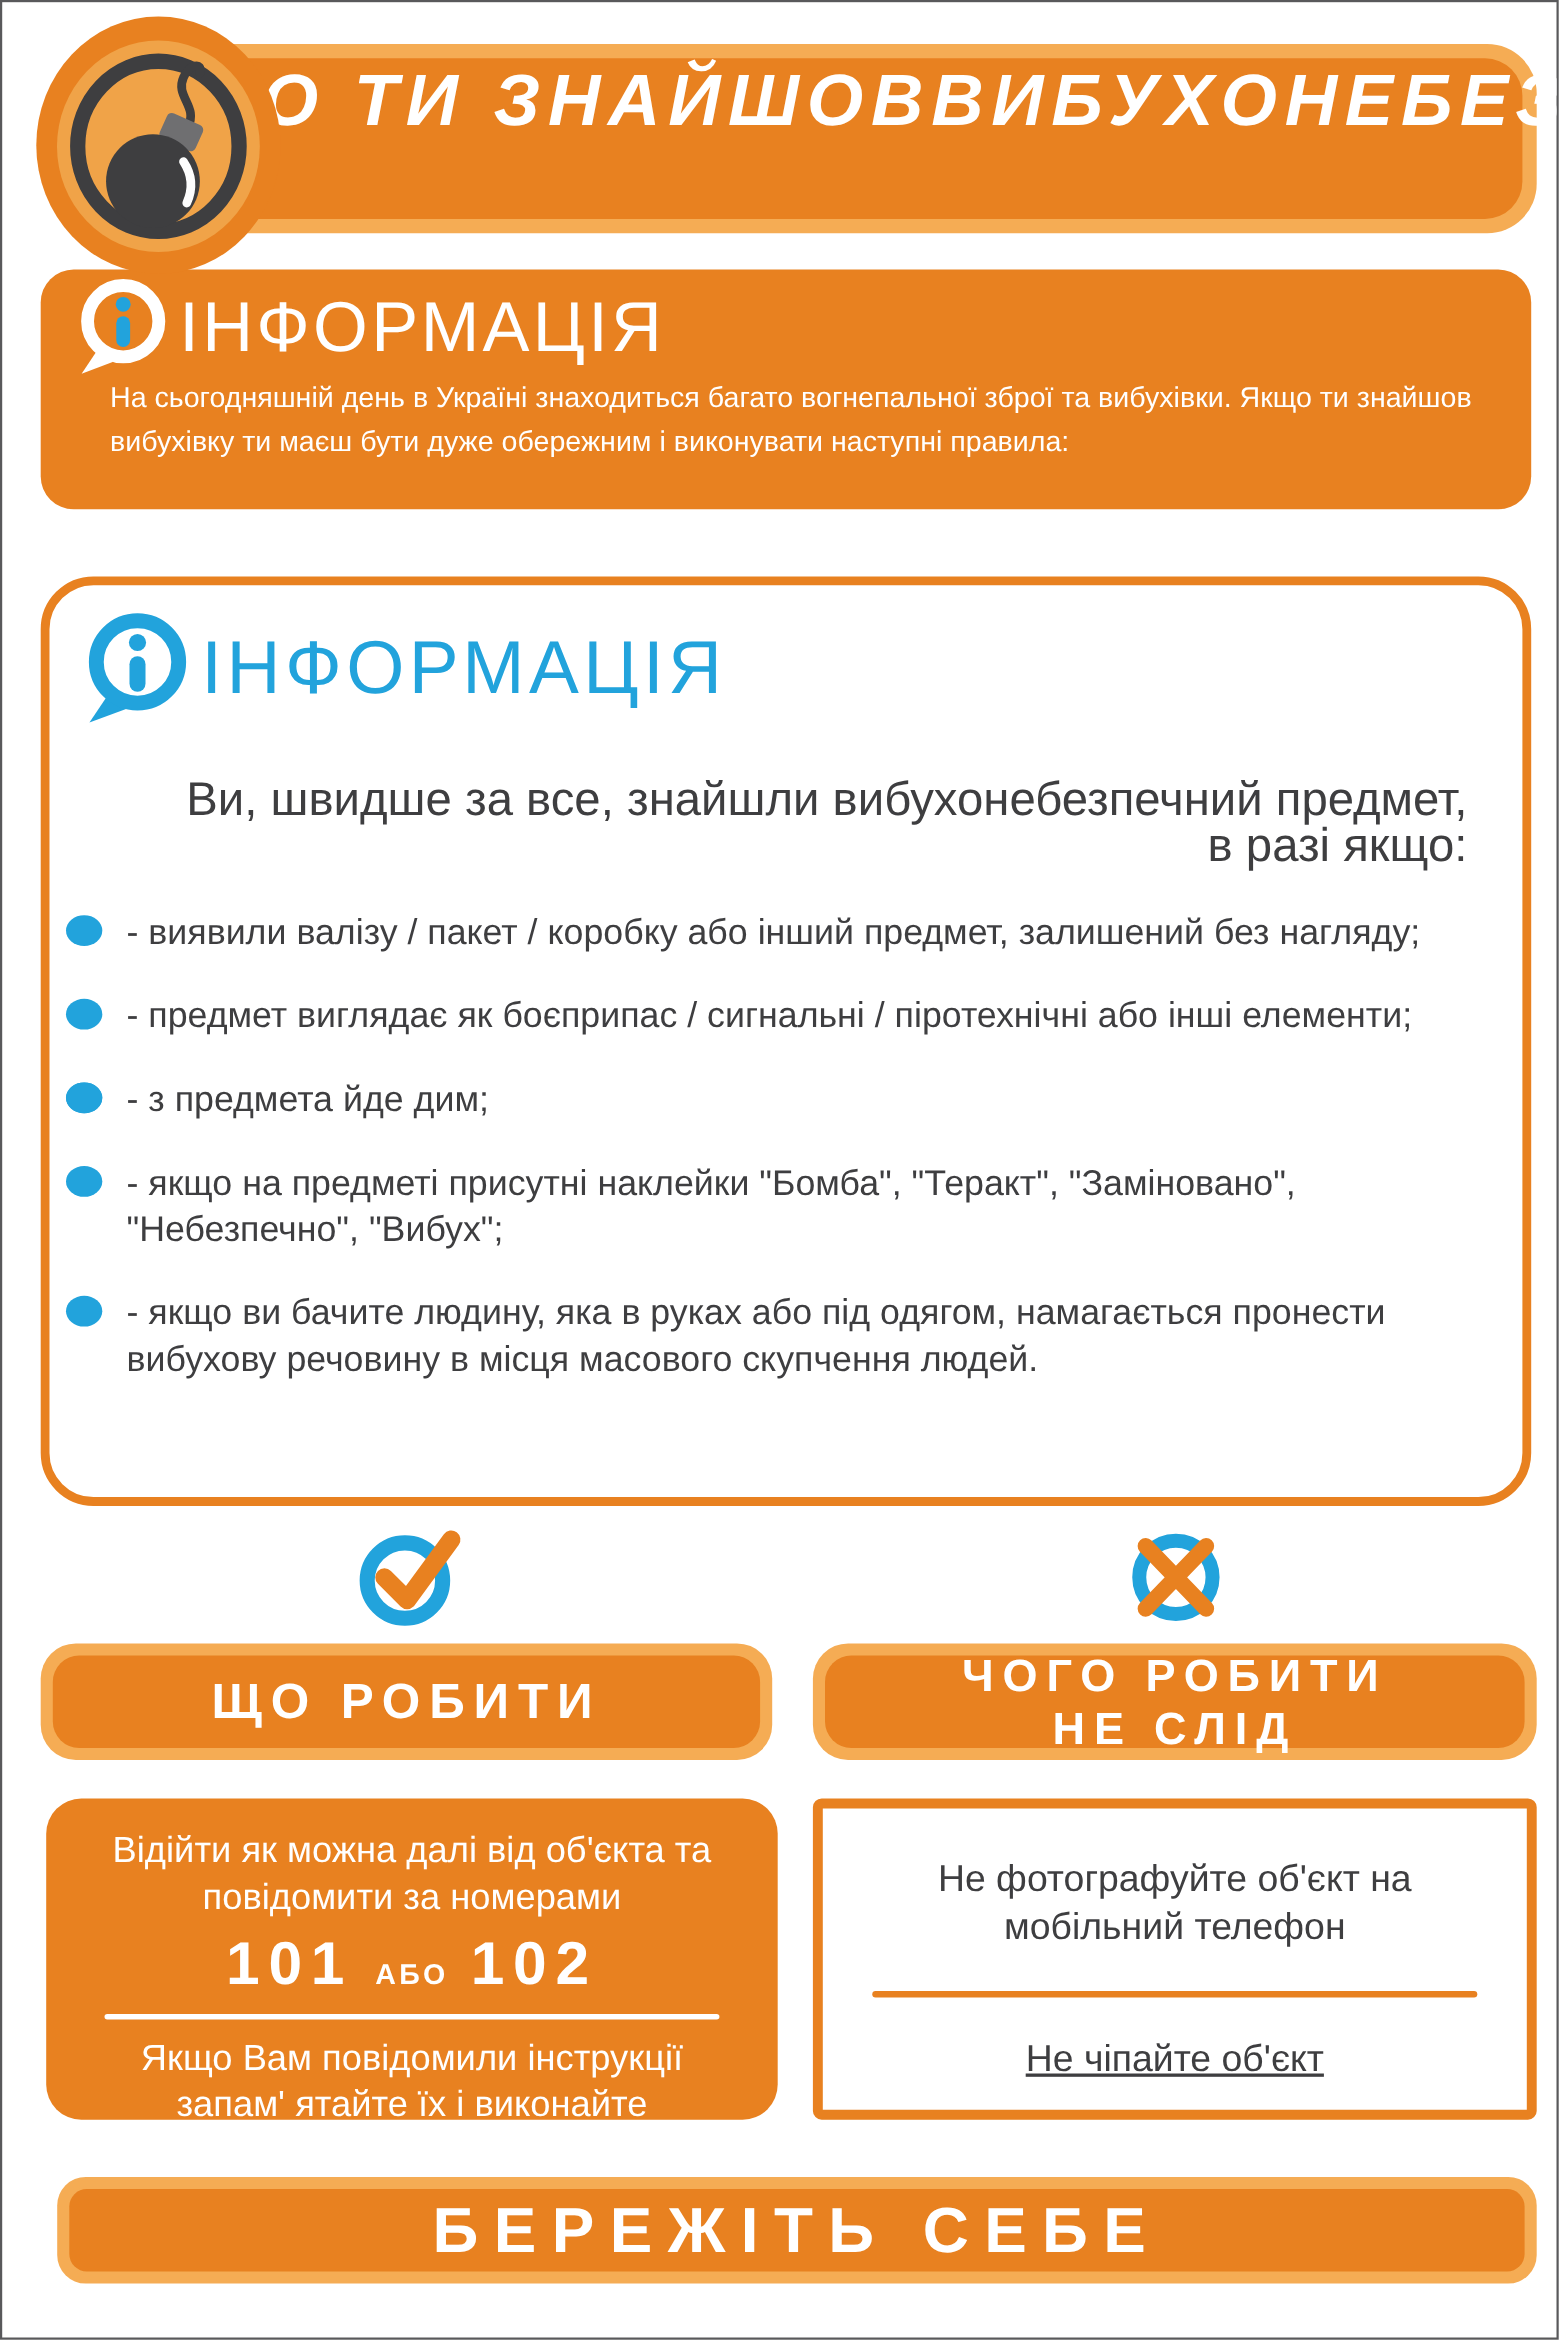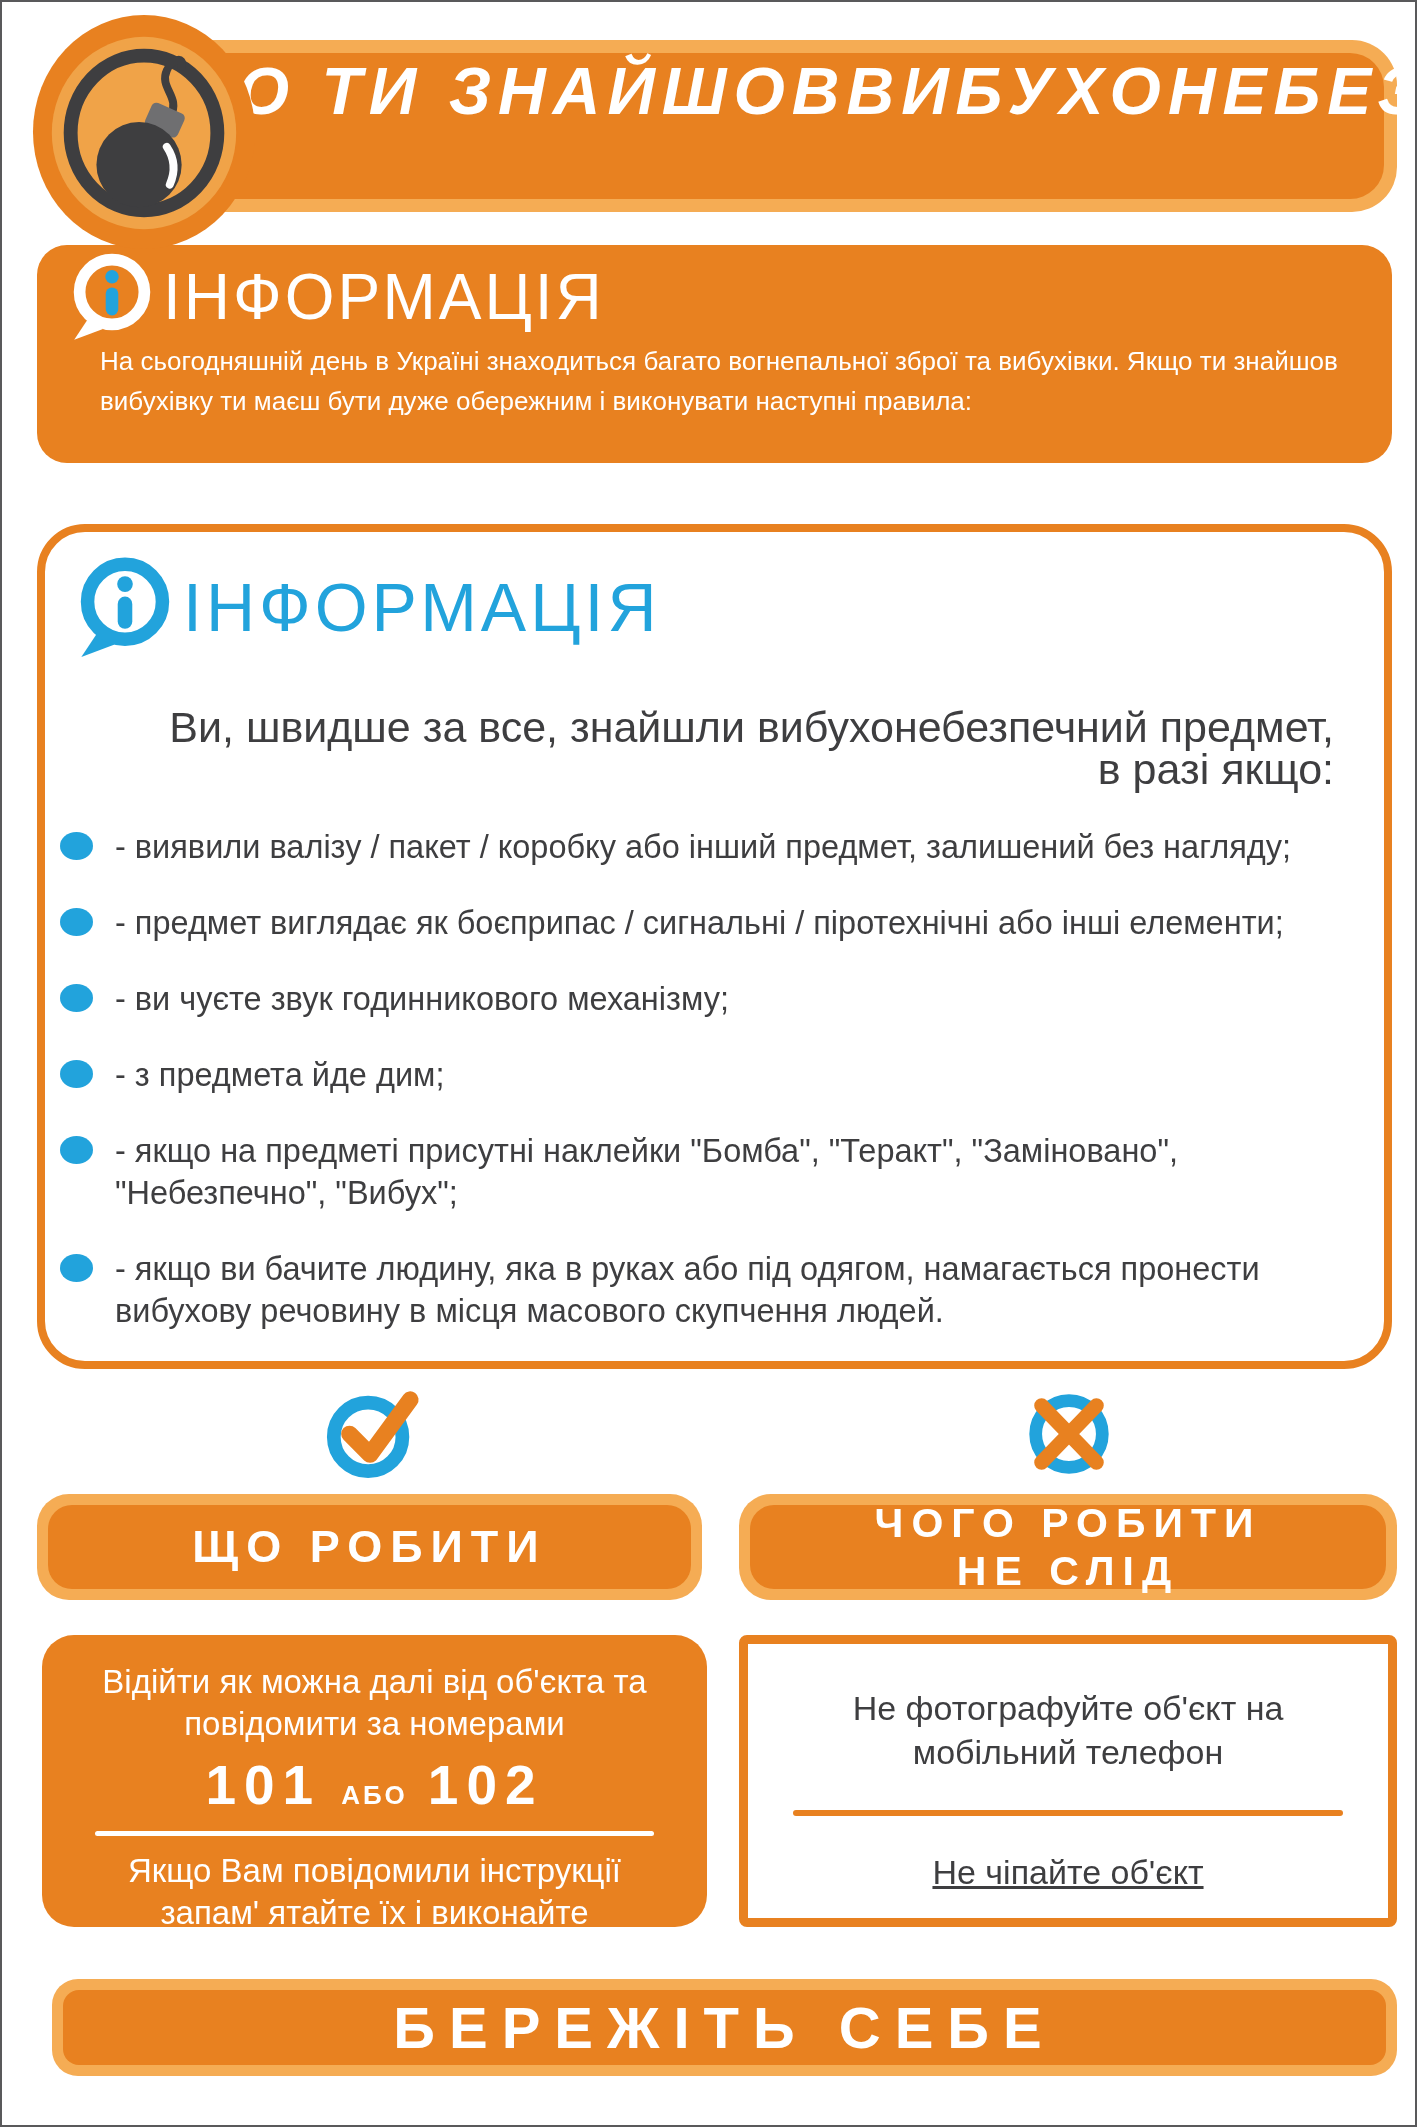--- a/index.html
+++ b/index.html
@@ -174,21 +174,20 @@
       <li>
         <span class="dot"></span>
         <span>- виявили валізу / пакет / коробку або інший предмет, залишений без нагляду;</span>
       </li>
       <li>
         <span class="dot"></span>
         <span>- предмет виглядає як боєприпас / сигнальні / піротехнічні або інші елементи;</span>
       </li>
       <li>
         <span class="dot"></span>
-        <span>- ви чуєте звук годинникового механізму;</span>
       </li>
       <li>
         <span class="dot"></span>
         <span>- з предмета йде дим;</span>
       </li>
       <li>
         <span class="dot"></span>
         <span>- якщо на предметі присутні наклейки "Бомба", "Теракт", "Заміновано", "Небезпечно", "Вибух";</span>
       </li>
       <li>

